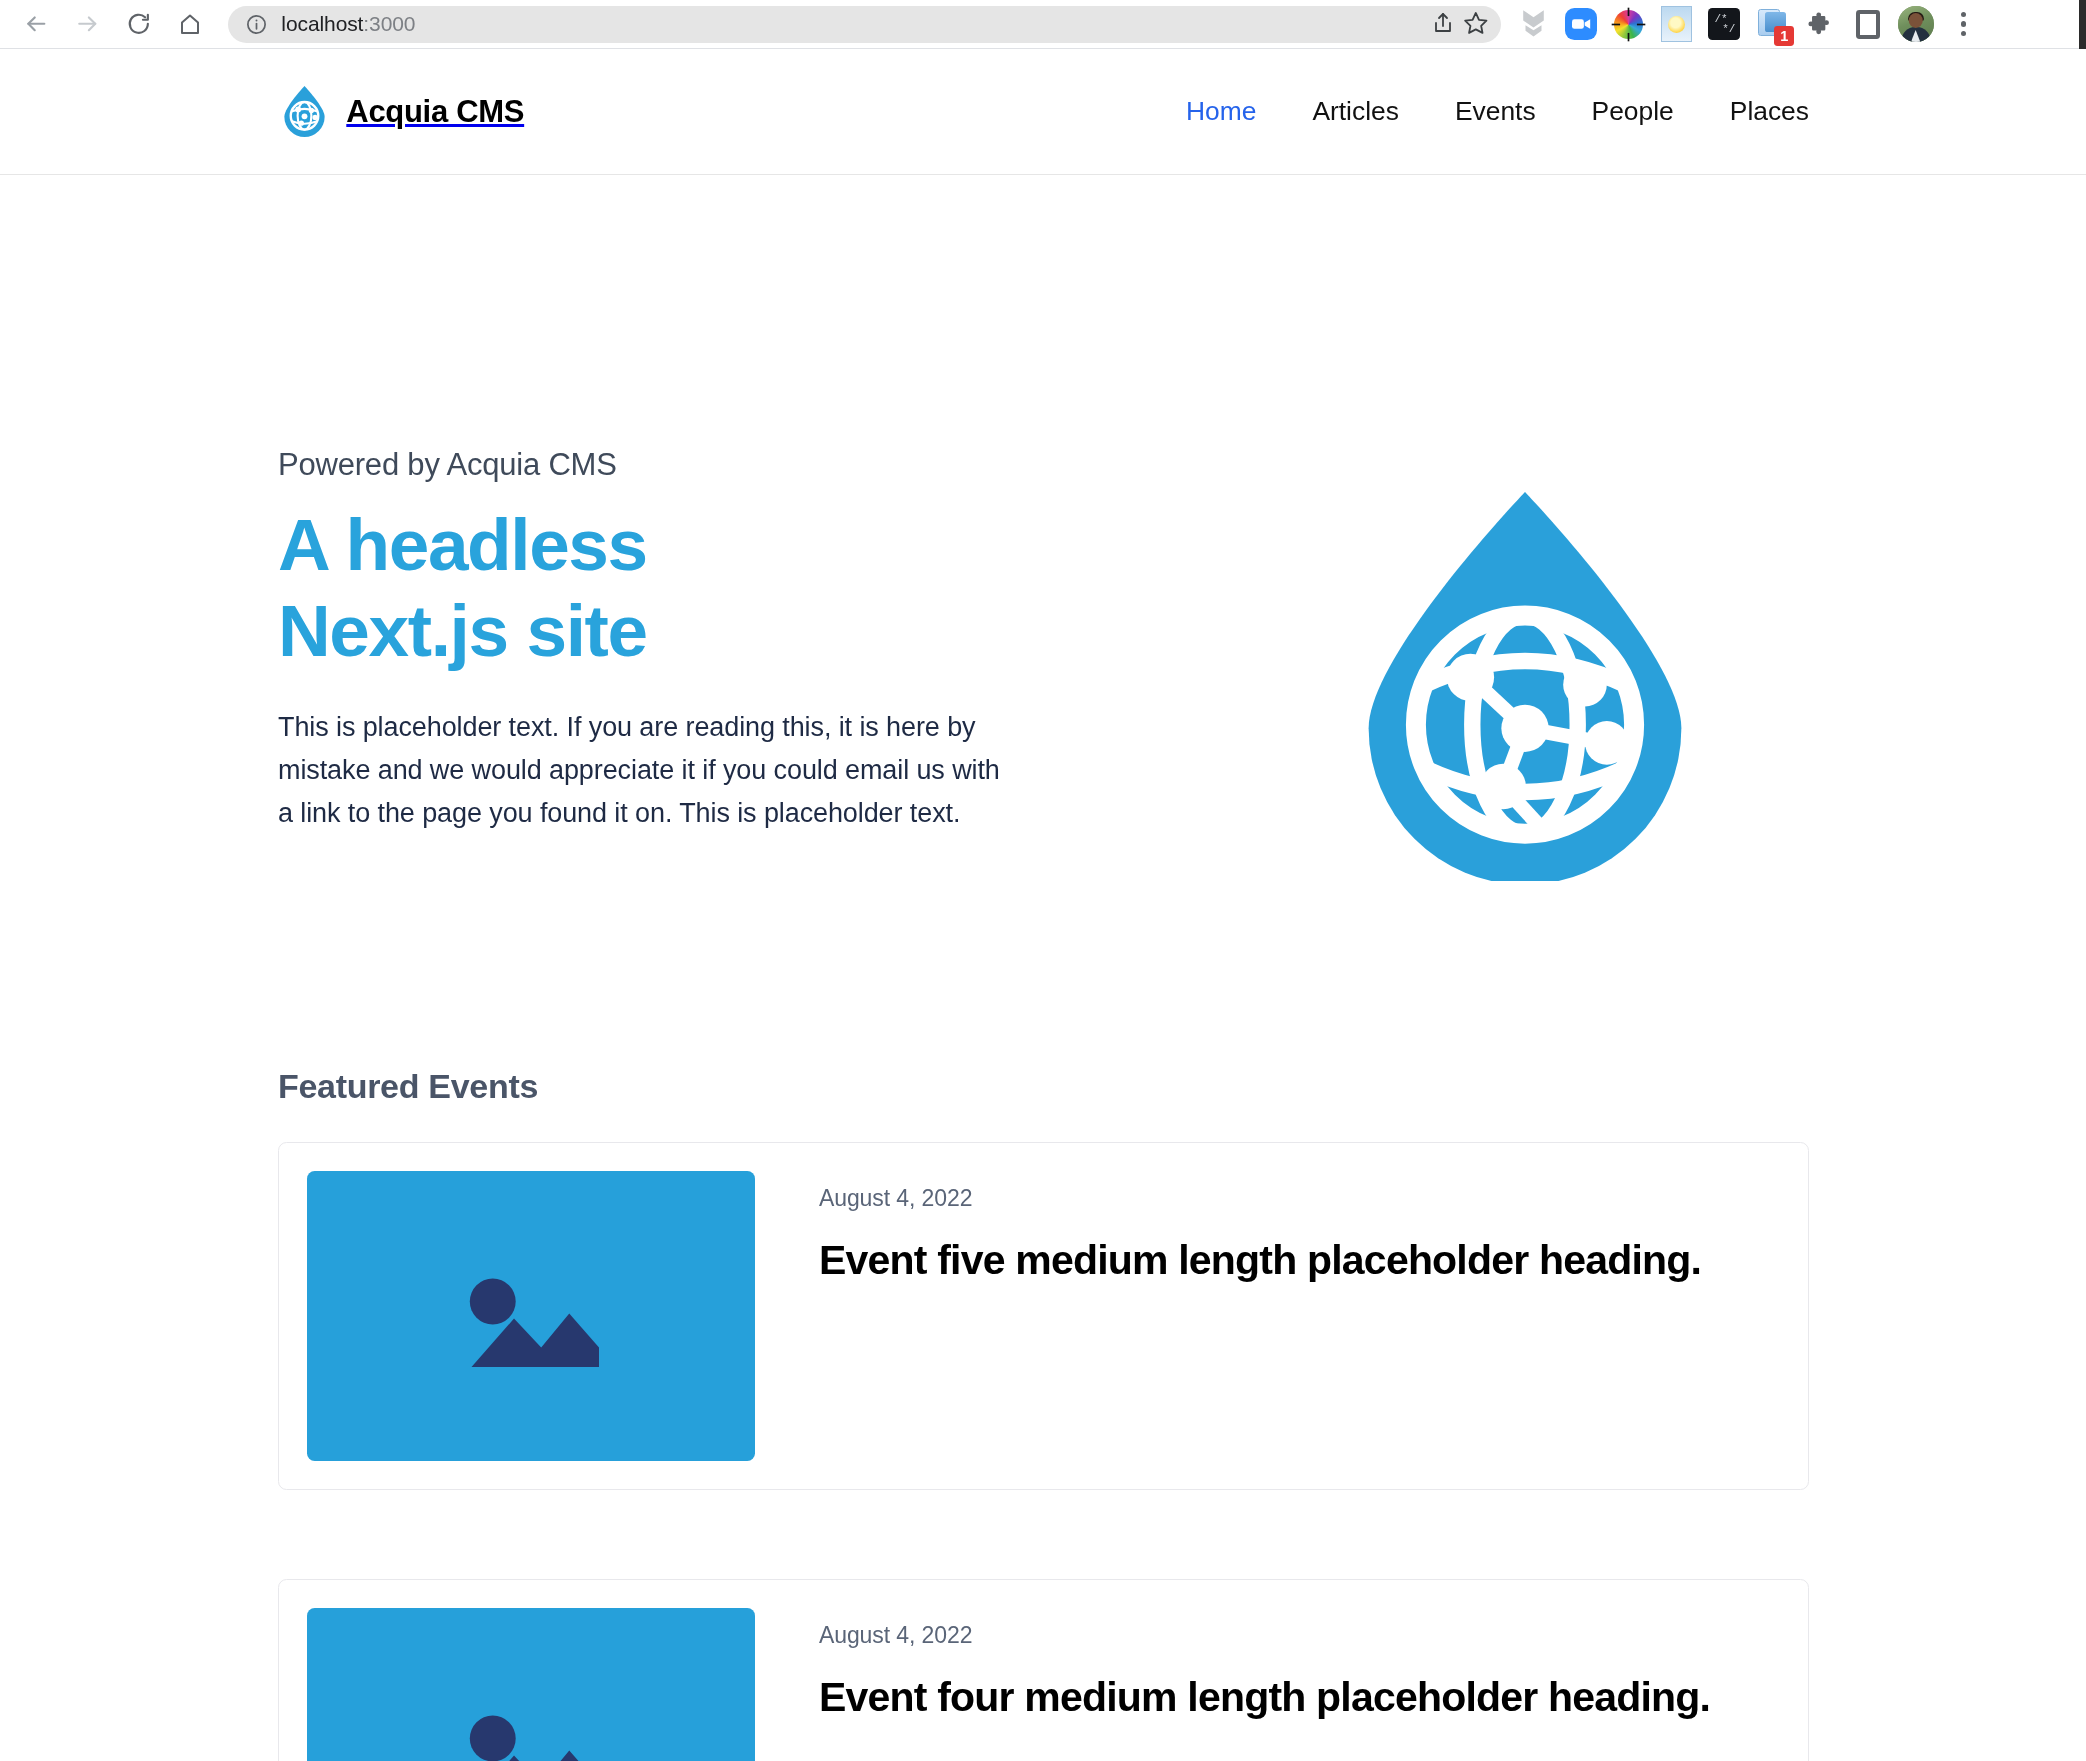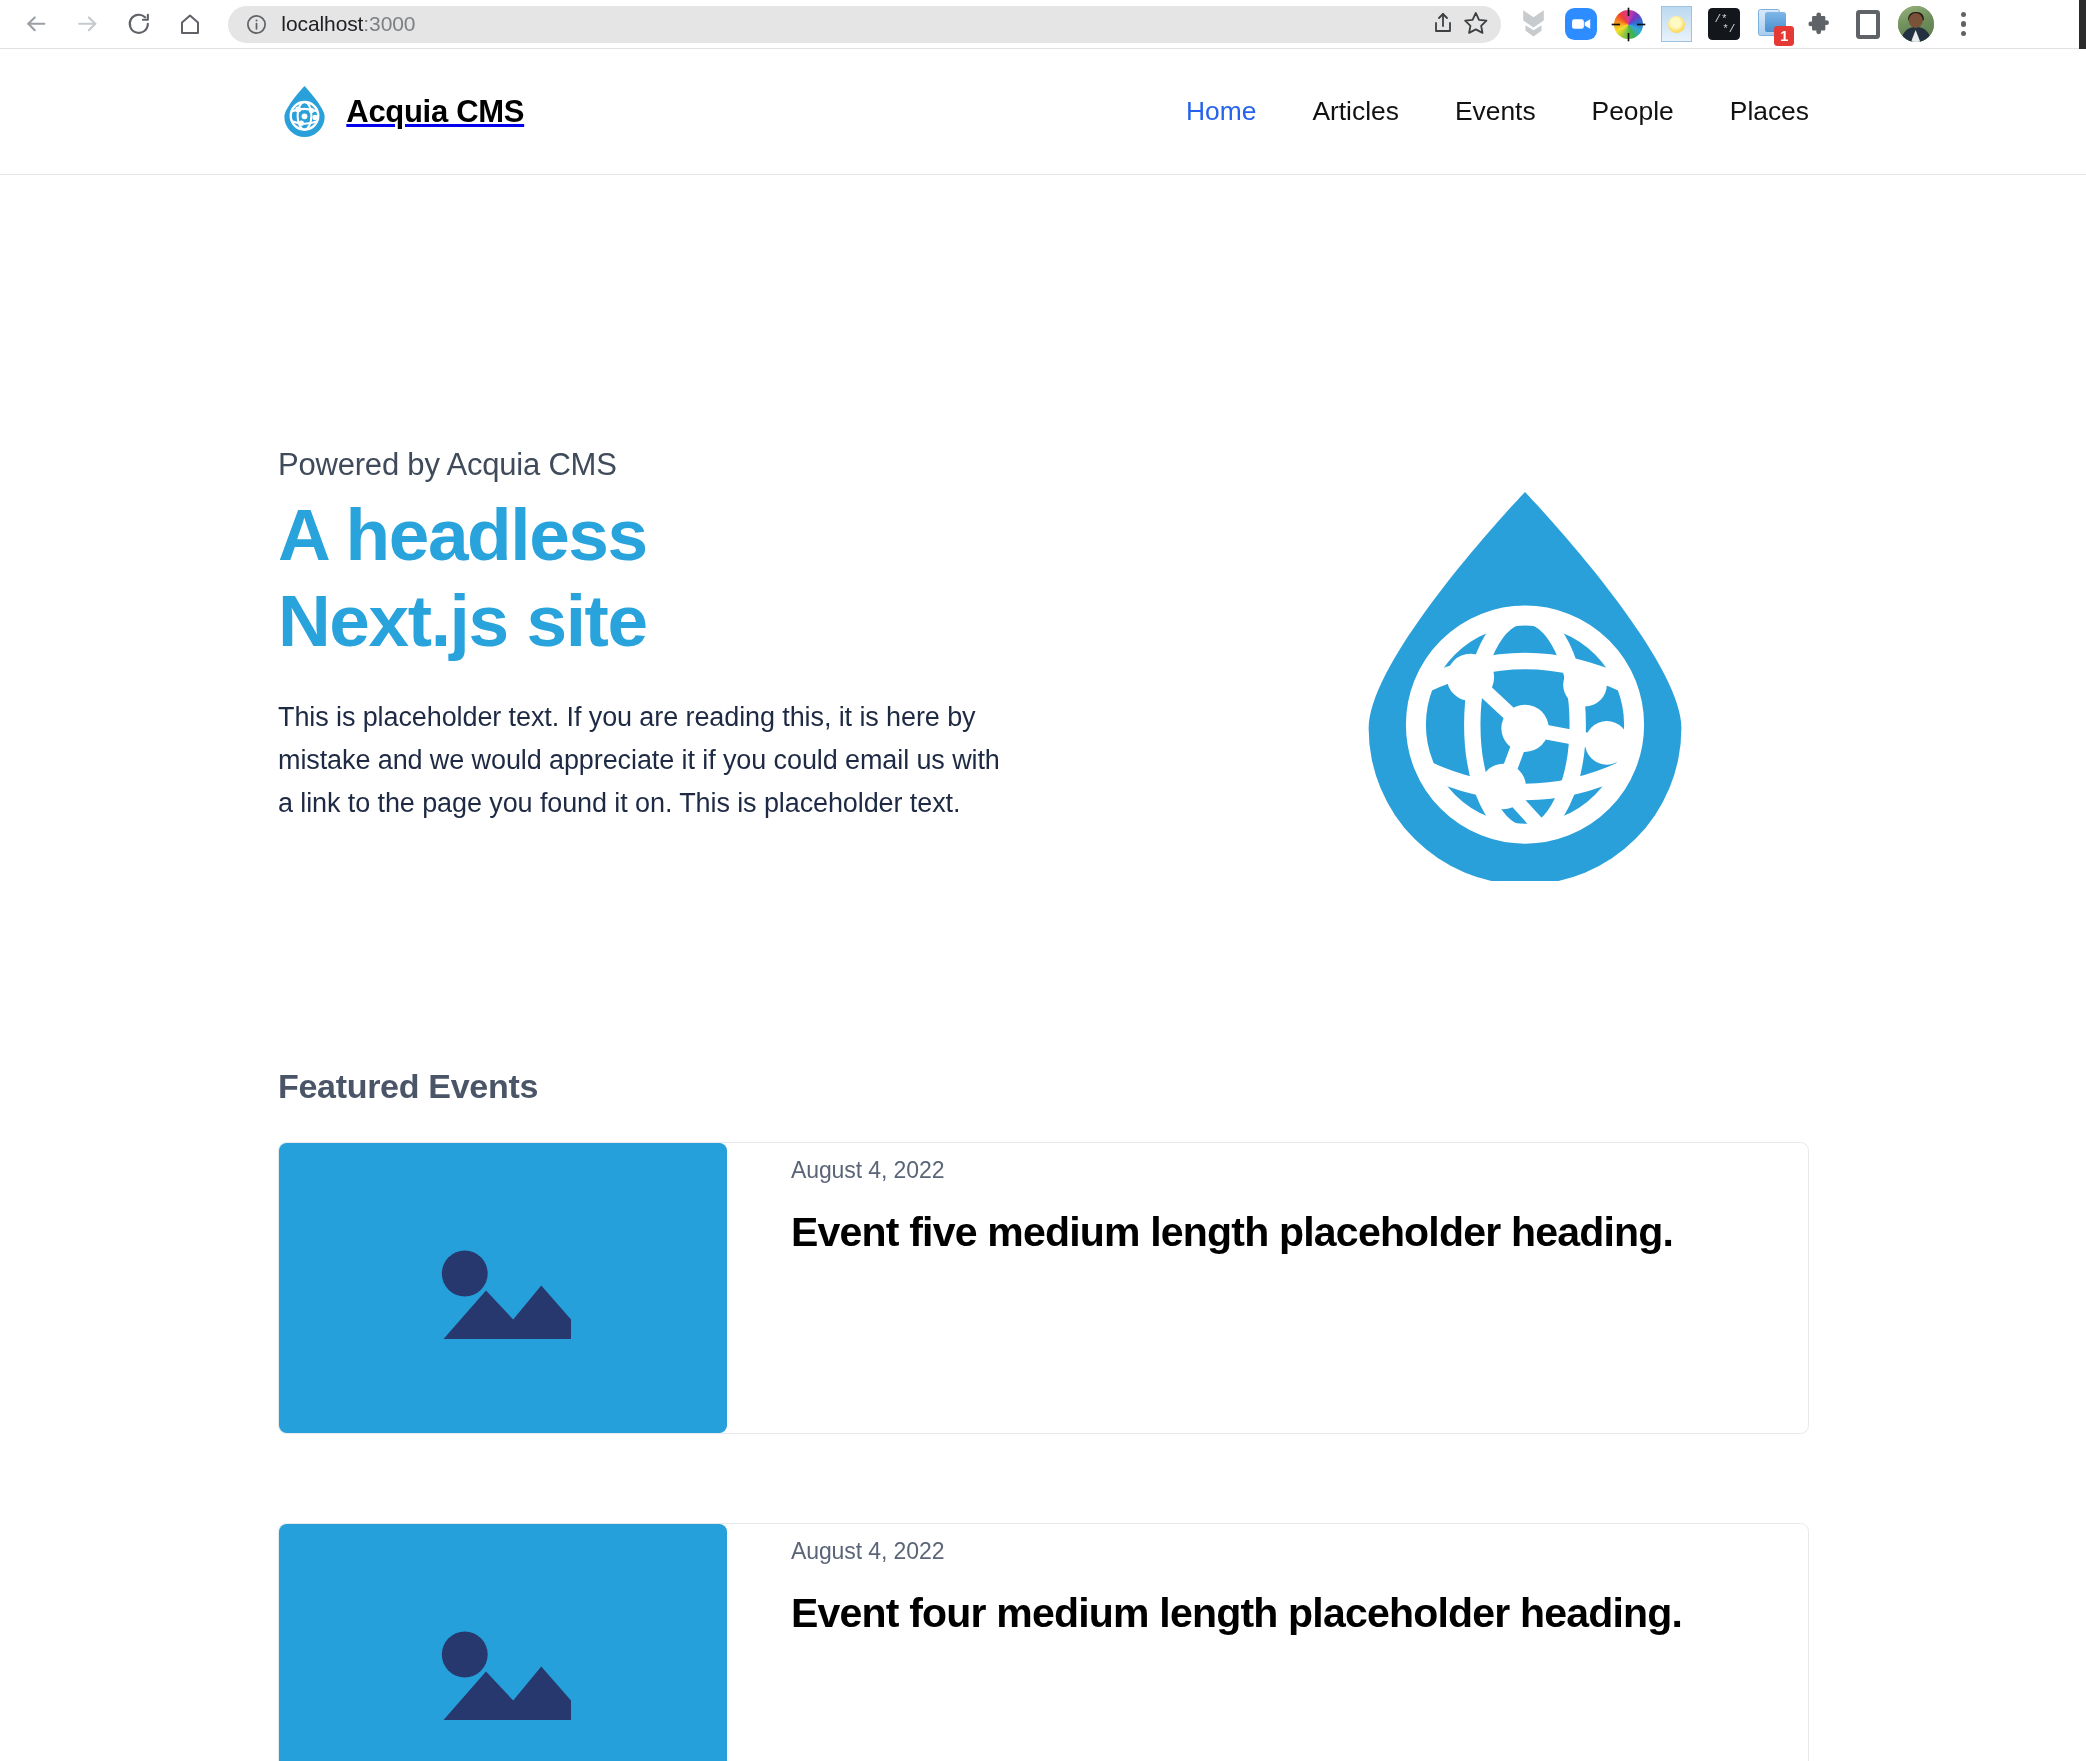--- a/index.html
+++ b/index.html
@@ -240,21 +240,21 @@
     align-items: flex-start;
     justify-content: space-between;
     padding-top: 272px;
   }
 
   .hero-text { width: 750px; flex: 0 0 auto; }
 
   .eyebrow {
     font-size: 31px;
     color: #3f4a5a;
-    margin-bottom: 9px;
+    margin-bottom: 19px;
     letter-spacing: -0.2px;
   }
 
   .hero-title {
     font-size: 73px;
     font-weight: bold;
     line-height: 1.18;
     color: #29a3dc;
     letter-spacing: -1.4px;
     margin-bottom: 32px;
@@ -284,20 +284,21 @@
     color: #4a5568;
     letter-spacing: -0.3px;
     margin-bottom: 36px;
   }
 
   .event-card {
     border: 1.7px solid #e8e8ec;
     border-radius: 8.5px;
     display: flex;
     align-items: flex-start;
+    padding: 28px;
     margin-bottom: 89px;
     background: #fff;
   }
 
   .event-thumb {
     flex: 0 0 auto;
     width: 448px;
     height: 290px;
     background: #26a0da;
     border-radius: 7.7px;

